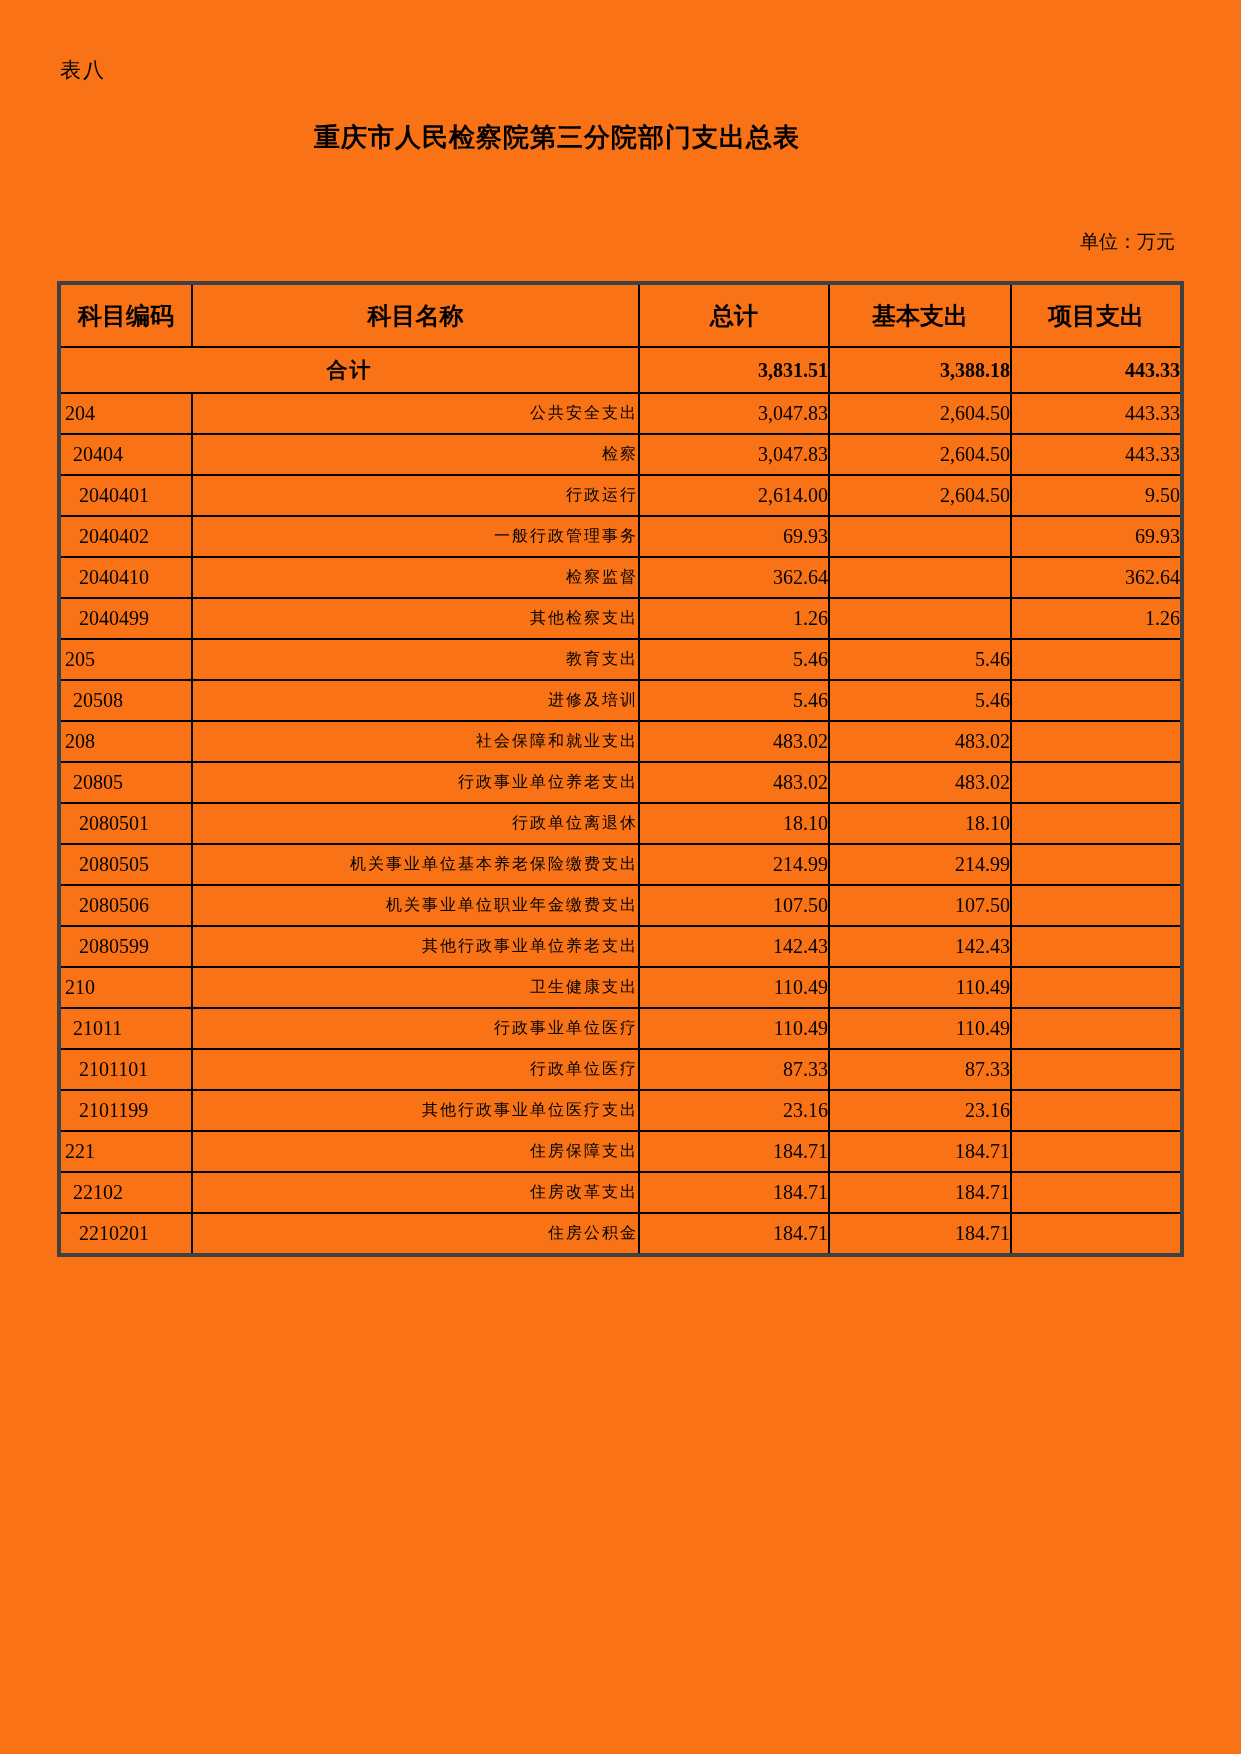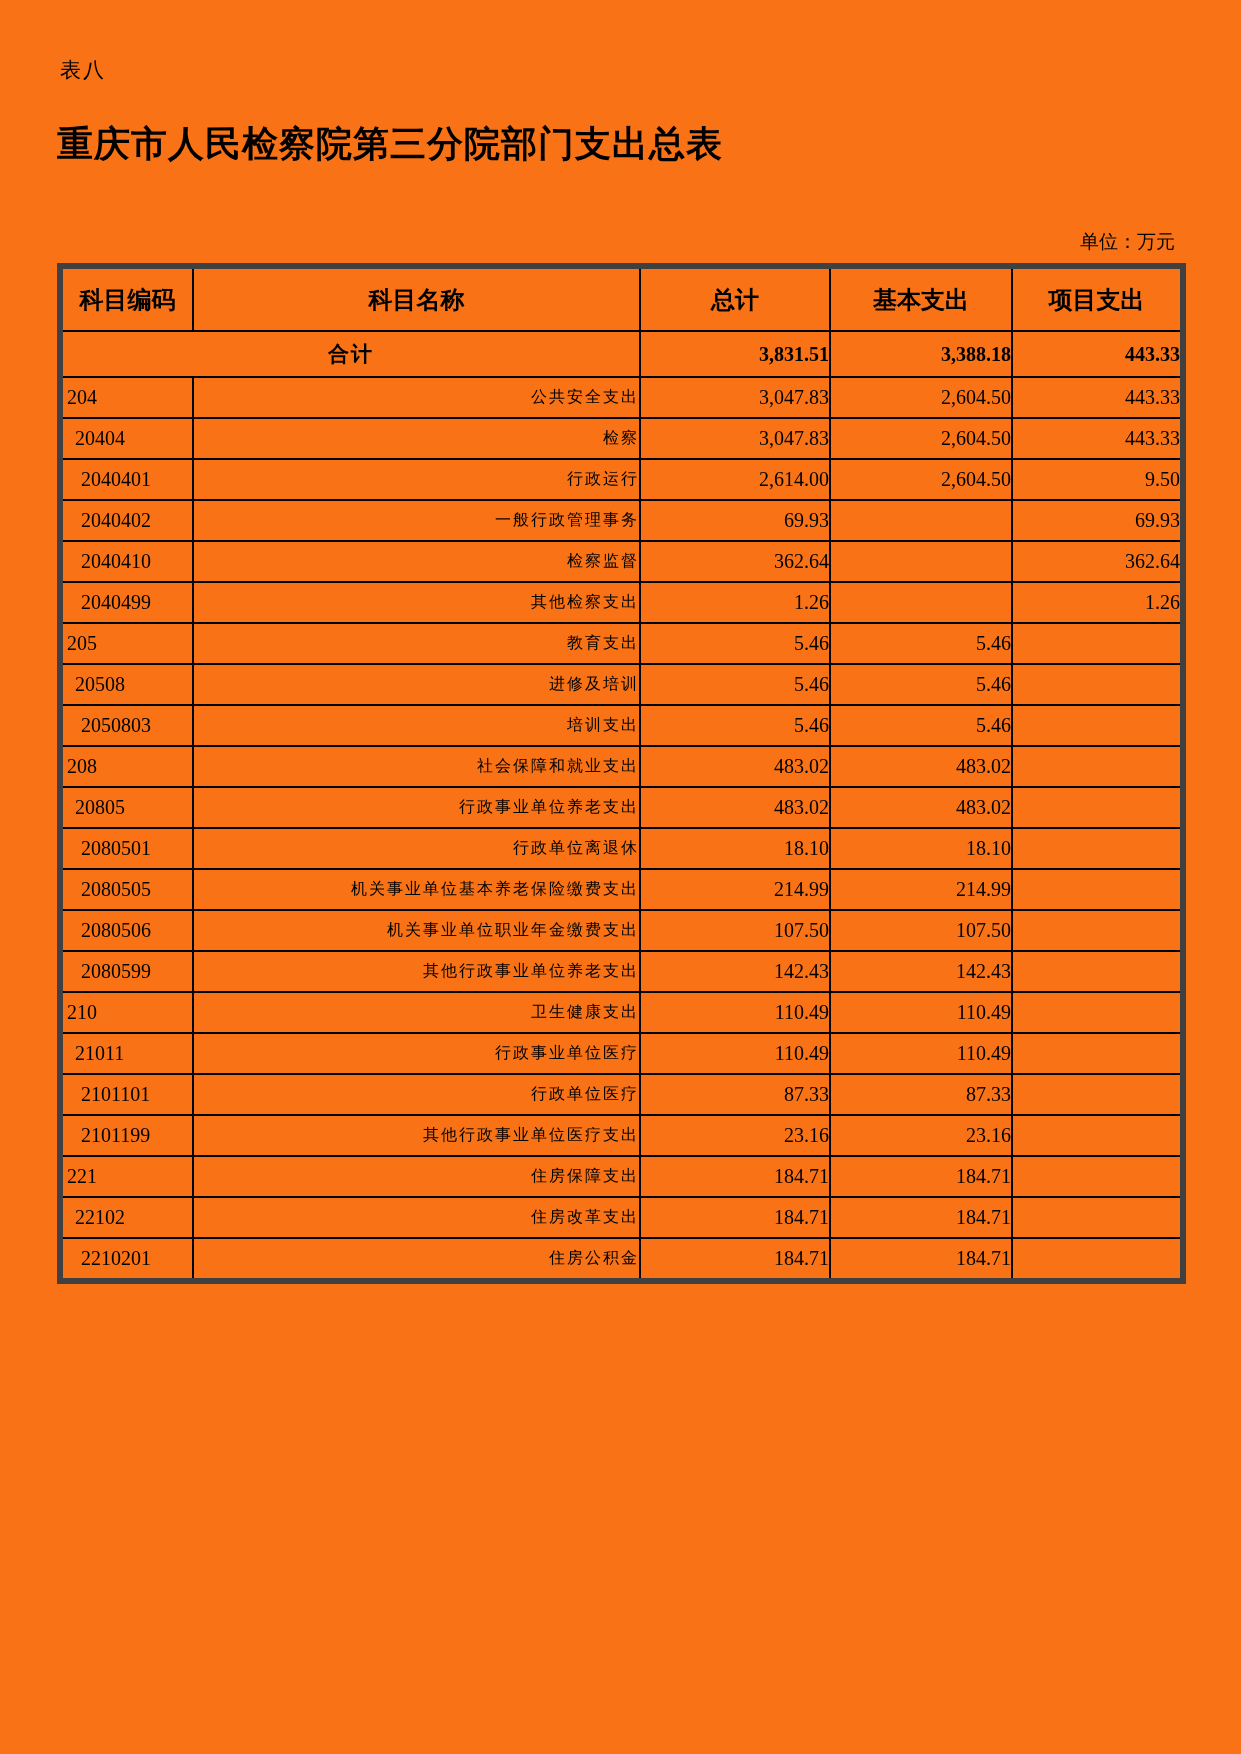--- a/index.html
+++ b/index.html
@@ -10,36 +10,36 @@
     font-family:"Liberation Serif","DejaVu Serif",serif;
     color:#000;
     overflow:hidden;
   }
   .page-label{
     position:absolute;left:60px;top:56px;
     font-size:21px;letter-spacing:2px;
   }
   .doc-title{
     position:absolute;left:57px;top:120px;width:1000px;
-    text-align:left;
-    font-size:36px;font-weight:bold;
+    text-align:center;
+    font-size:26px;font-weight:bold;
     letter-spacing:1px;
   }
   .unit-note{
     position:absolute;left:57px;top:222px;width:1118px;
     text-align:right;
     font-size:19px;
     margin-top:7px;
   }
   table.budget{
-    position:absolute;left:57px;top:263px;
+    position:absolute;left:57px;top:281px;
     width:1123px;
     border-collapse:collapse;
     table-layout:fixed;
-    border:6px solid #404040;
+    border:4px solid #404040;
   }
   table.budget th, table.budget td{
     border:2px solid #000;
     padding:0;
     overflow:hidden;
     white-space:nowrap;
   }
   table.budget th{
     height:61px;
     font-family:"Liberation Sans","DejaVu Sans",sans-serif;
@@ -153,27 +153,20 @@
       <td class="num"></td>
     </tr>
         <tr class="data-row">
       <td class="code lv2">20508</td>
       <td class="name lv2">进修及培训</td>
       <td class="num">5.46</td>
       <td class="num">5.46</td>
       <td class="num"></td>
     </tr>
         <tr class="data-row">
-      <td class="code lv3">2050803</td>
-      <td class="name lv3">培训支出</td>
-      <td class="num">5.46</td>
-      <td class="num">5.46</td>
-      <td class="num"></td>
-    </tr>
-        <tr class="data-row">
       <td class="code lv1">208</td>
       <td class="name lv1">社会保障和就业支出</td>
       <td class="num">483.02</td>
       <td class="num">483.02</td>
       <td class="num"></td>
     </tr>
         <tr class="data-row">
       <td class="code lv2">20805</td>
       <td class="name lv2">行政事业单位养老支出</td>
       <td class="num">483.02</td>

